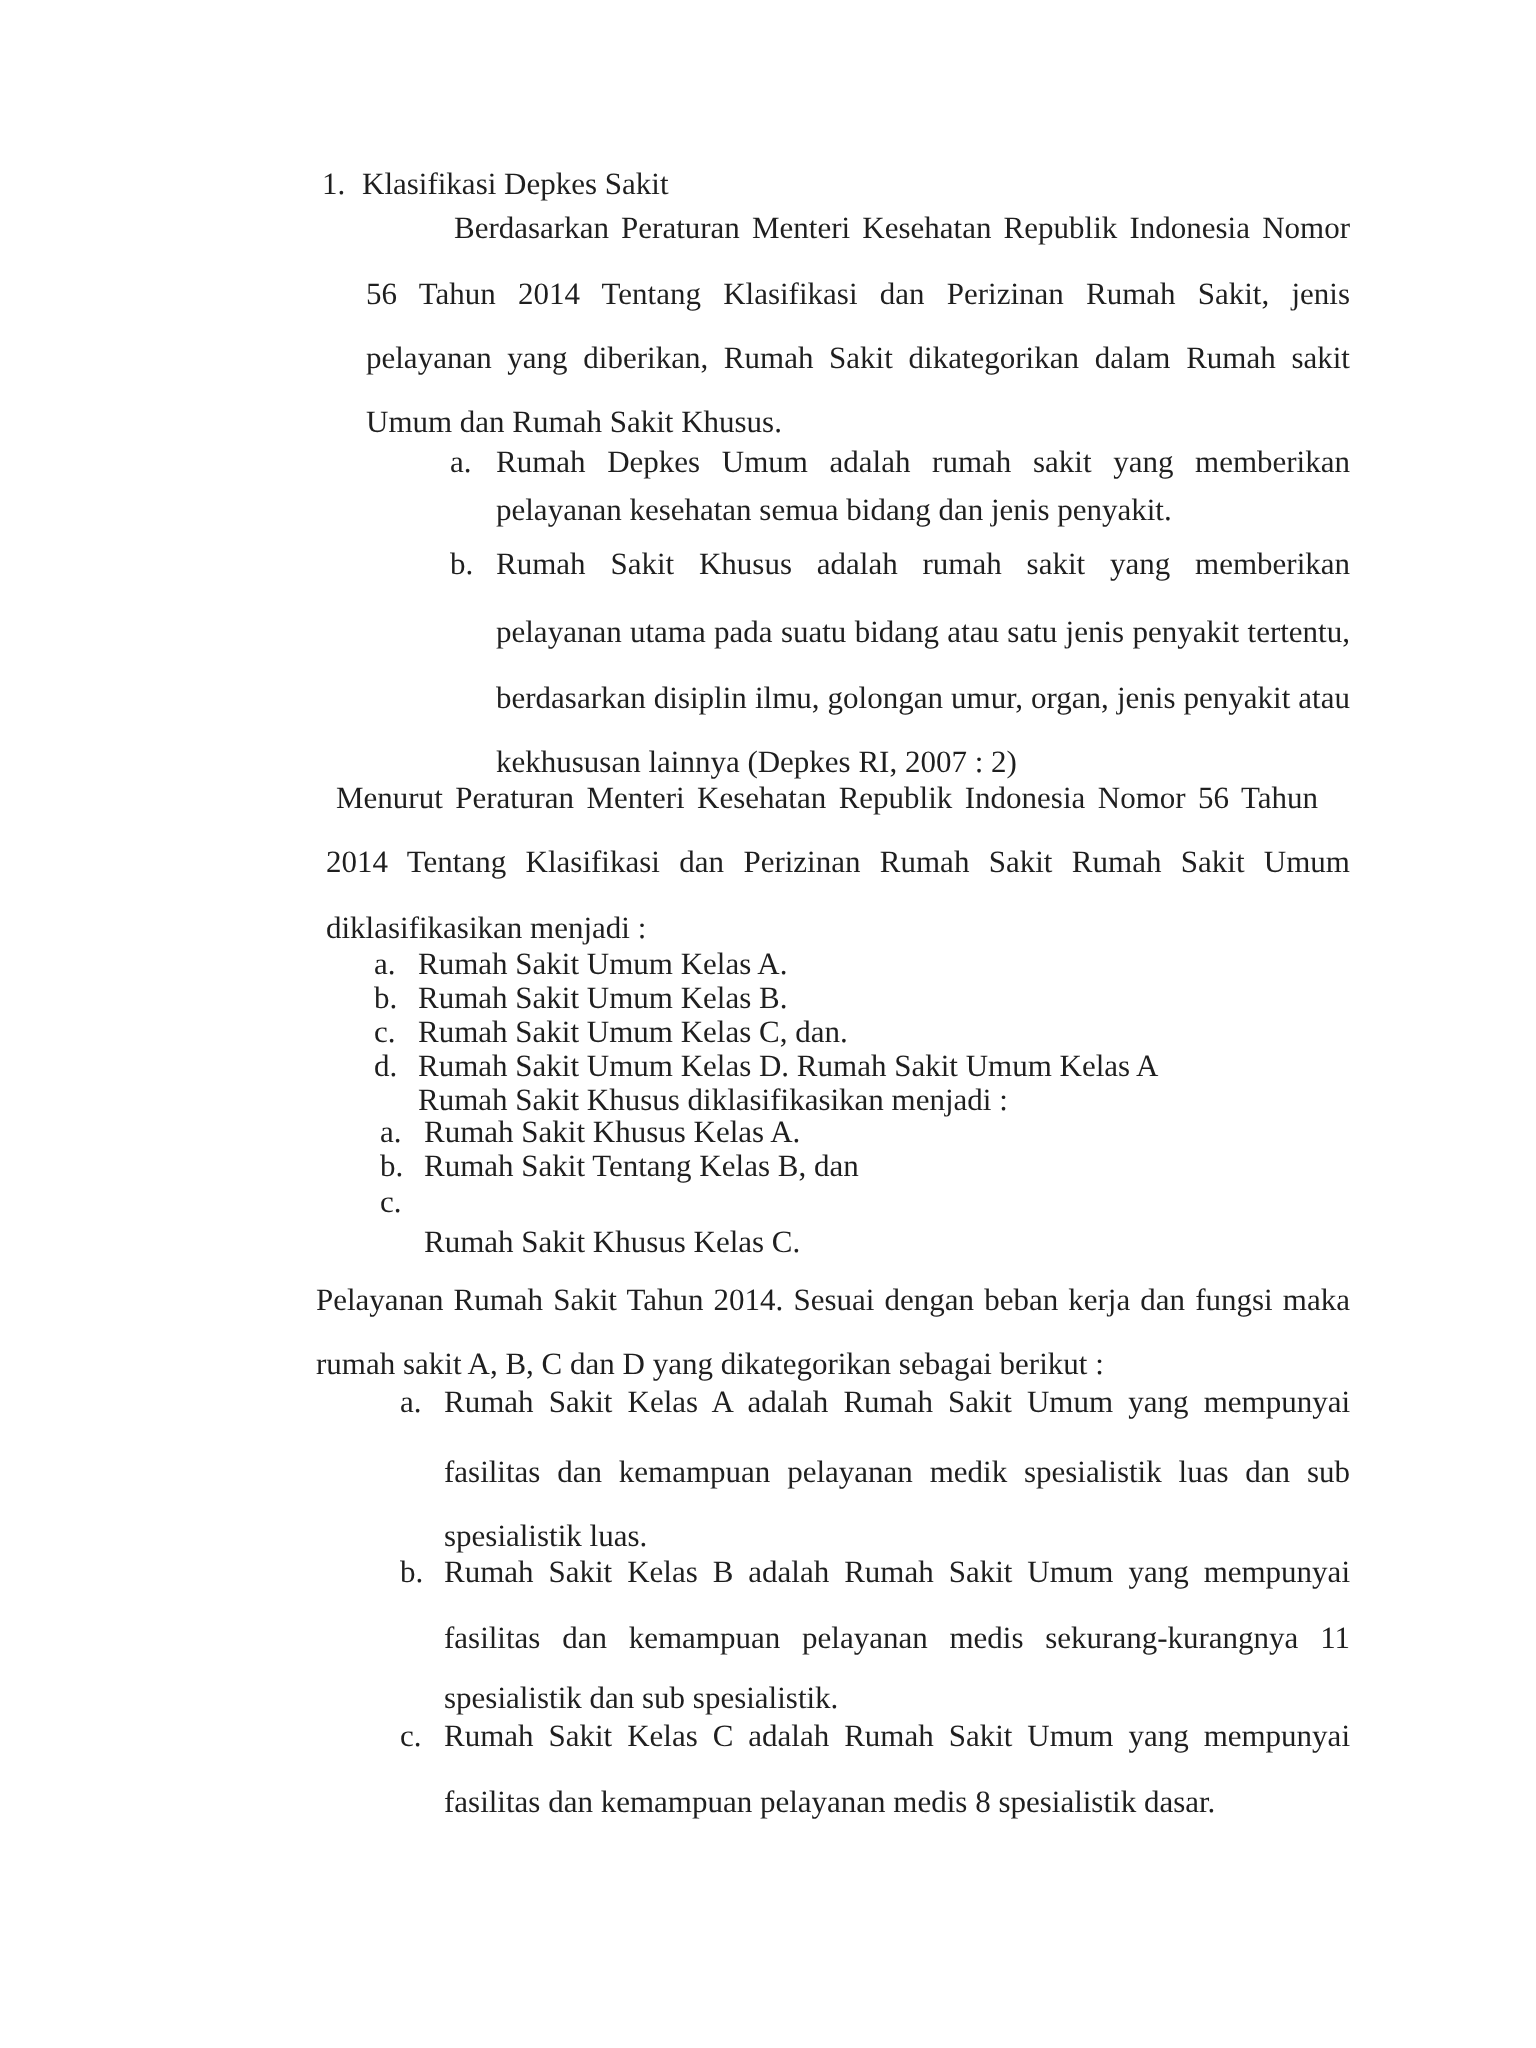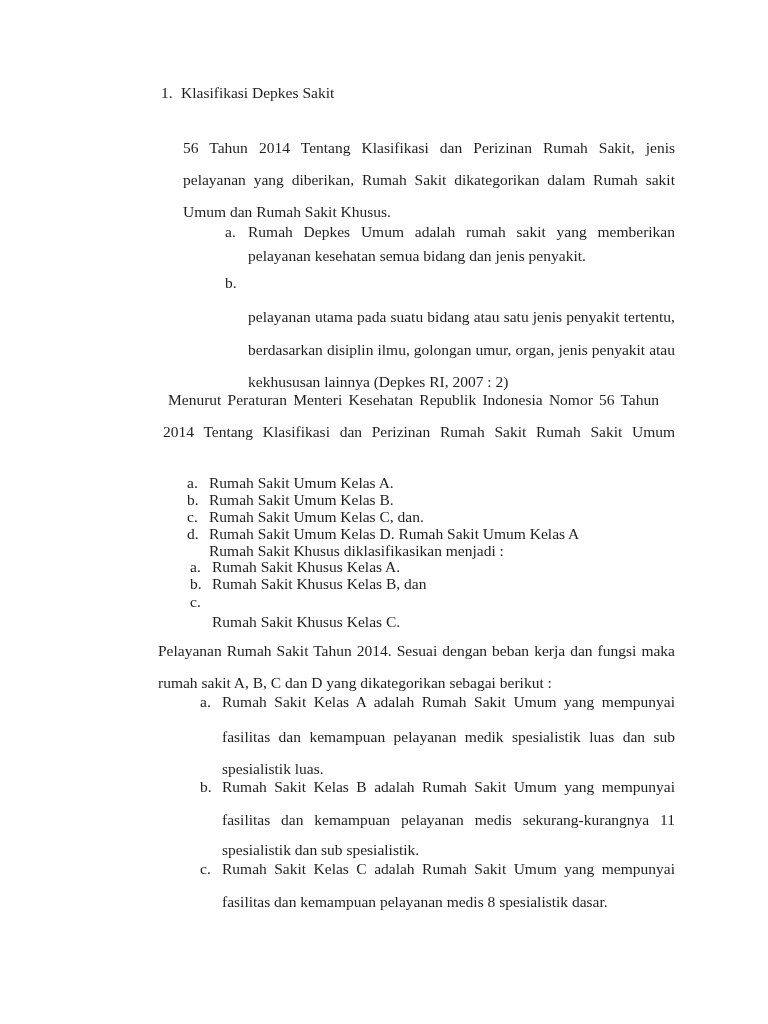--- a/index.html
+++ b/index.html
@@ -22,49 +22,52 @@
   .mk  { position: absolute; white-space: nowrap; }
 </style>
 </head>
 <body>
 
 <div class="page">
 
   <div class="mk" style="top:83px;left:161px">1.</div>
   <div class="ln" style="top:83px;left:181px">Klasifikasi Depkes Sakit</div>
 
+  <div class="lj" style="top:105px;left:227px;width:448px">Berdasarkan Peraturan Menteri Kesehatan Republik Indonesia Nomor</div>
   <div class="lj" style="top:138px;left:183px;width:492px">56 Tahun 2014 Tentang Klasifikasi dan Perizinan Rumah Sakit, jenis</div>
   <div class="lj" style="top:170px;left:183px;width:492px">pelayanan yang diberikan, Rumah Sakit dikategorikan dalam Rumah sakit</div>
   <div class="ln" style="top:202px;left:183px">Umum dan Rumah Sakit Khusus.</div>
 
   <div class="mk" style="top:222px;left:225px">a.</div>
   <div class="lj" style="top:222px;left:248px;width:427px">Rumah Depkes Umum adalah rumah sakit yang memberikan</div>
   <div class="ln" style="top:246px;left:248px">pelayanan kesehatan semua bidang dan jenis penyakit.</div>
   <div class="mk" style="top:273px;left:225px">b.</div>
+  <div class="lj" style="top:273px;left:248px;width:427px">Rumah Sakit Khusus adalah rumah sakit yang memberikan</div>
   <div class="lj" style="top:307px;left:248px;width:427px">pelayanan utama pada suatu bidang atau satu jenis penyakit tertentu,</div>
   <div class="lj" style="top:340px;left:248px;width:427px">berdasarkan disiplin ilmu, golongan umur, organ, jenis penyakit atau</div>
   <div class="ln" style="top:372px;left:248px">kekhususan lainnya (Depkes RI, 2007 : 2)</div>
 
   <div class="lj" style="top:390px;left:168px;width:491px">Menurut Peraturan Menteri Kesehatan Republik Indonesia Nomor 56 Tahun</div>
   <div class="lj" style="top:422px;left:163px;width:512px">2014 Tentang Klasifikasi dan Perizinan Rumah Sakit Rumah Sakit Umum</div>
+  <div class="ln" style="top:455px;left:163px">diklasifikasikan menjadi :</div>
 
   <div class="mk" style="top:473px;left:187px">a.</div>
   <div class="ln" style="top:473px;left:209px">Rumah Sakit Umum Kelas A.</div>
   <div class="mk" style="top:490px;left:187px">b.</div>
   <div class="ln" style="top:490px;left:209px">Rumah Sakit Umum Kelas B.</div>
   <div class="mk" style="top:507px;left:187px">c.</div>
   <div class="ln" style="top:507px;left:209px">Rumah Sakit Umum Kelas C, dan.</div>
   <div class="mk" style="top:524px;left:187px">d.</div>
   <div class="ln" style="top:524px;left:209px">Rumah Sakit Umum Kelas D. Rumah Sakit Umum Kelas A</div>
   <div class="ln" style="top:541px;left:209px">Rumah Sakit Khusus diklasifikasikan menjadi :</div>
 
   <div class="mk" style="top:557px;left:190px">a.</div>
   <div class="ln" style="top:557px;left:212px">Rumah Sakit Khusus Kelas A.</div>
   <div class="mk" style="top:574px;left:190px">b.</div>
-  <div class="ln" style="top:574px;left:212px">Rumah Sakit Khusus Kelas B, dan</div>
+  <div class="ln" style="top:574px;left:212px">Rumah Sakit Tentang Kelas B, dan</div>
   <div class="mk" style="top:592px;left:190px">c.</div>
   <div class="ln" style="top:612px;left:212px">Rumah Sakit Khusus Kelas C.</div>
 
   <div class="lj" style="top:641px;left:158px;width:517px">Pelayanan Rumah Sakit Tahun 2014. Sesuai dengan beban kerja dan fungsi maka</div>
   <div class="ln" style="top:673px;left:158px">rumah sakit A, B, C dan D yang dikategorikan sebagai berikut :</div>
 
   <div class="mk" style="top:692px;left:200px">a.</div>
   <div class="lj" style="top:692px;left:222px;width:453px">Rumah Sakit Kelas A adalah Rumah Sakit Umum yang mempunyai</div>
   <div class="lj" style="top:727px;left:222px;width:453px">fasilitas dan kemampuan pelayanan medik spesialistik luas dan sub</div>
   <div class="ln" style="top:759px;left:222px">spesialistik luas.</div>

